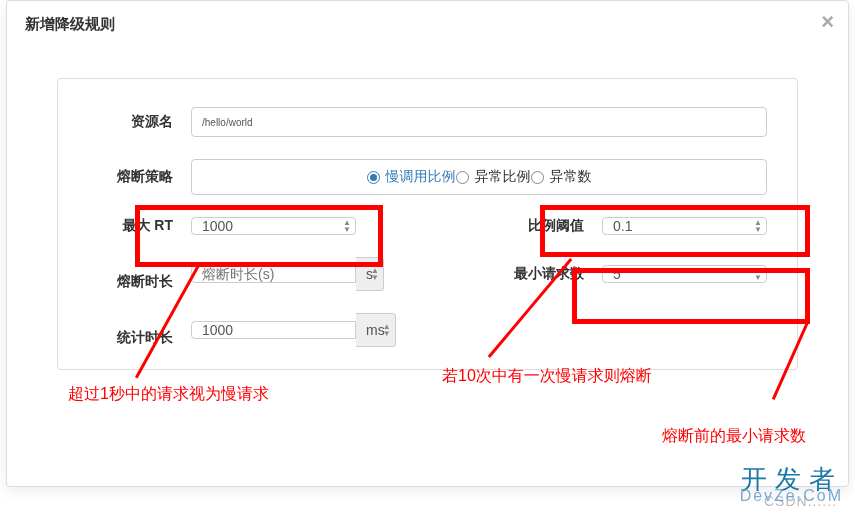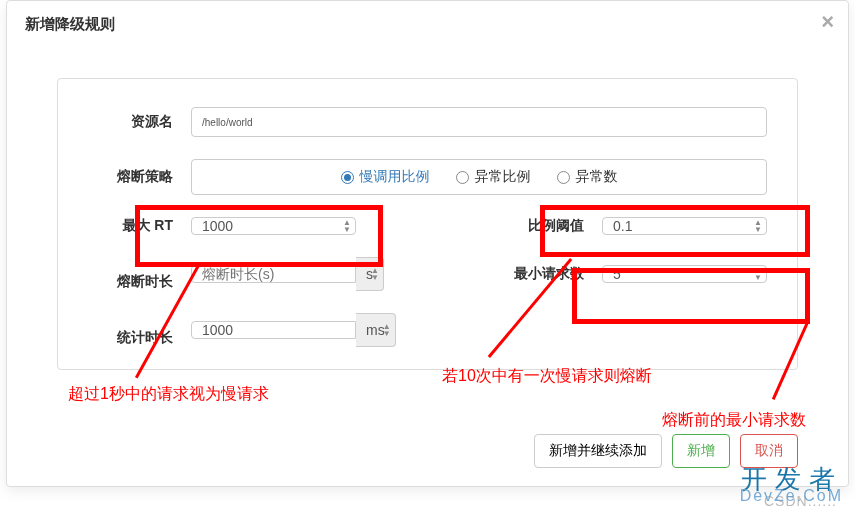--- a/index.html
+++ b/index.html
@@ -68,21 +68,20 @@
     color: #555;
   }
   .radio-group {
     flex: 1;
     height: 36px;
     border: 1px solid #ccc;
     border-radius: 4px;
     display: flex;
     align-items: center;
     justify-content: center;
-    gap: 26px;
     font-size: 14px;
   }
   .radio-item { display: flex; align-items: center; gap: 6px; cursor: pointer; }
   .radio-circle {
     width: 13px; height: 13px; border-radius: 50%;
     border: 1px solid #888; position: relative; display: inline-block;
   }
   .radio-circle.checked { border-color: #337ab7; }
   .radio-circle.checked::after {
     content: ""; position: absolute; top: 2.5px; left: 2.5px;
@@ -274,34 +273,29 @@
             <input class="num-input" value="1000" style="">
             <span class="spinner">▲<br>▼</span>
             <span class="addon">ms</span>
           </div>
         </div>
       </div>
 
     </div>
   </div>
 
-  <div class="footer">
-    <button class="btn">新增并继续添加</button>
-    <button class="btn btn-success">新增</button>
-    <button class="btn btn-danger">取消</button>
-  </div>
 </div>
 
 <div class="red-box" style="left:135px; top:205px; width:248px; height:62px;"></div>
 <div class="red-box" style="left:540px; top:205px; width:270px; height:52px;"></div>
 <div class="red-box" style="left:572px; top:268px; width:238px; height:56px;"></div>
 
 <div class="red-line" style="left:197px; top:265px; width:3px; height:128px; transform:rotate(29deg);"></div>
 <div class="red-line" style="left:570px; top:258px; width:3px; height:128px; transform:rotate(40deg);"></div>
 <div class="red-line" style="left:806px; top:322px; width:3px; height:84px; transform:rotate(24deg);"></div>
 
 <div class="annotation" style="left:68px; top:384px;">超过1秒中的请求视为慢请求</div>
 <div class="annotation" style="left:442px; top:366px;">若10次中有一次慢请求则熔断</div>
-<div class="annotation" style="left:662px; top:410px;">熔断前的最小请求数</div>
+<div class="annotation" style="left:662px; top:426px;">熔断前的最小请求数</div>
 
 <div class="watermark1">CSDN......</div>
 <div class="watermark2">开发者</div>
 <div class="watermark3">DevZe.CoM</div>
 
 </body></html>

